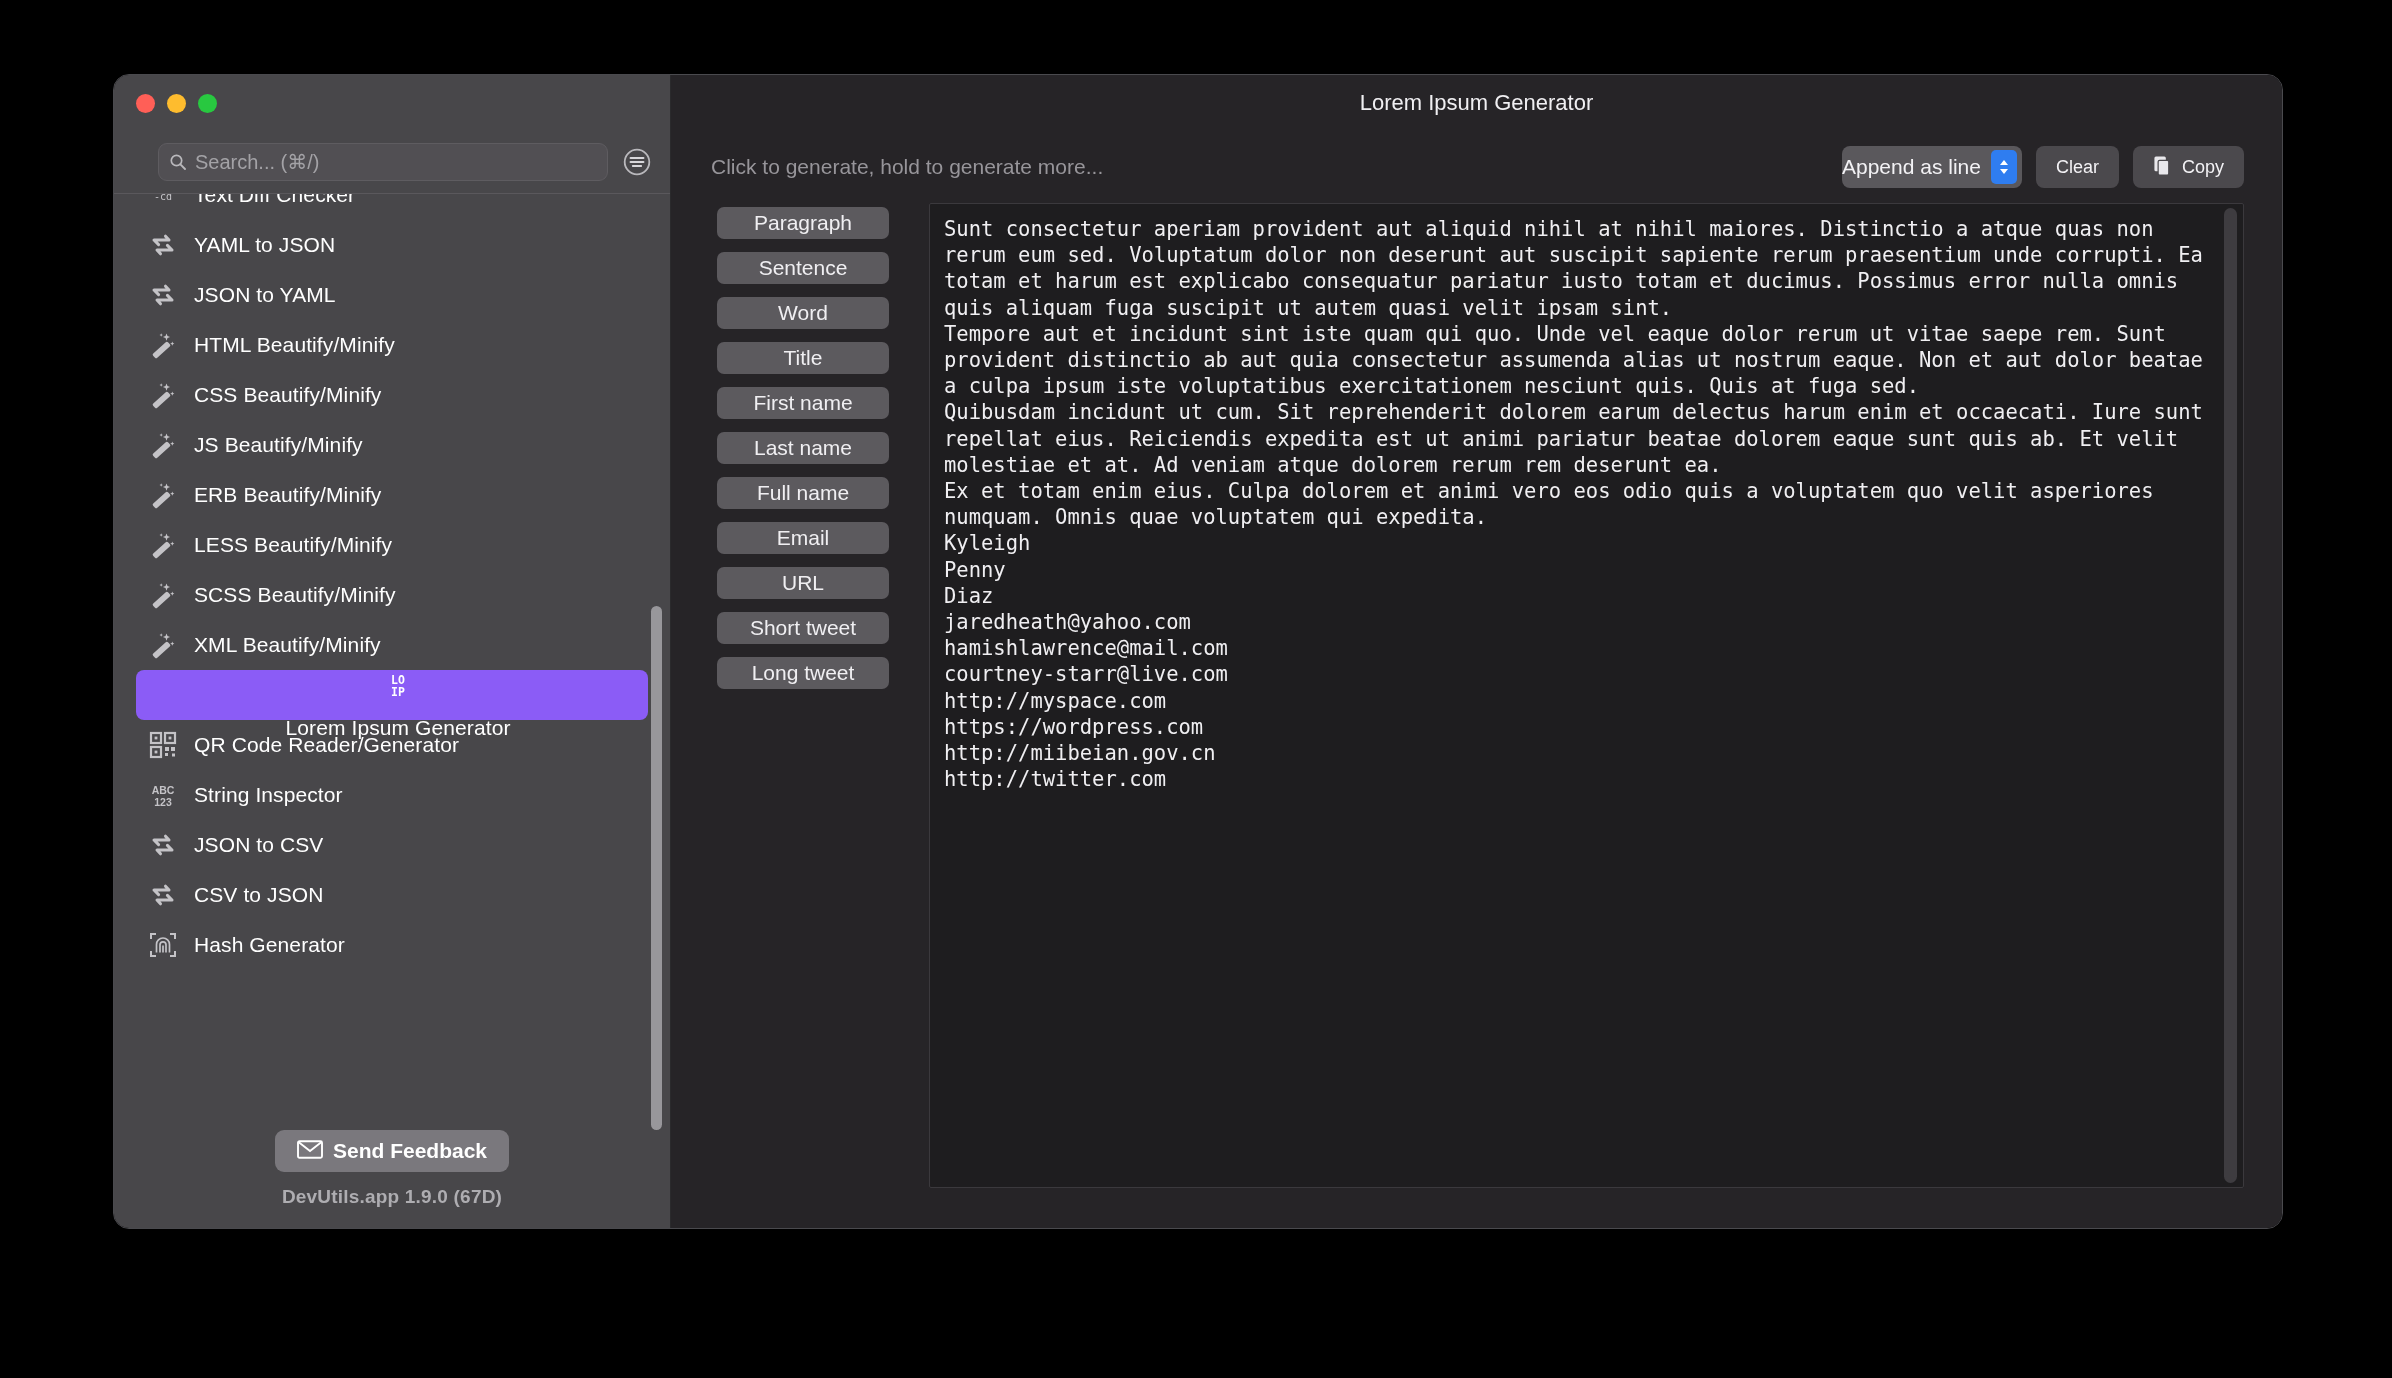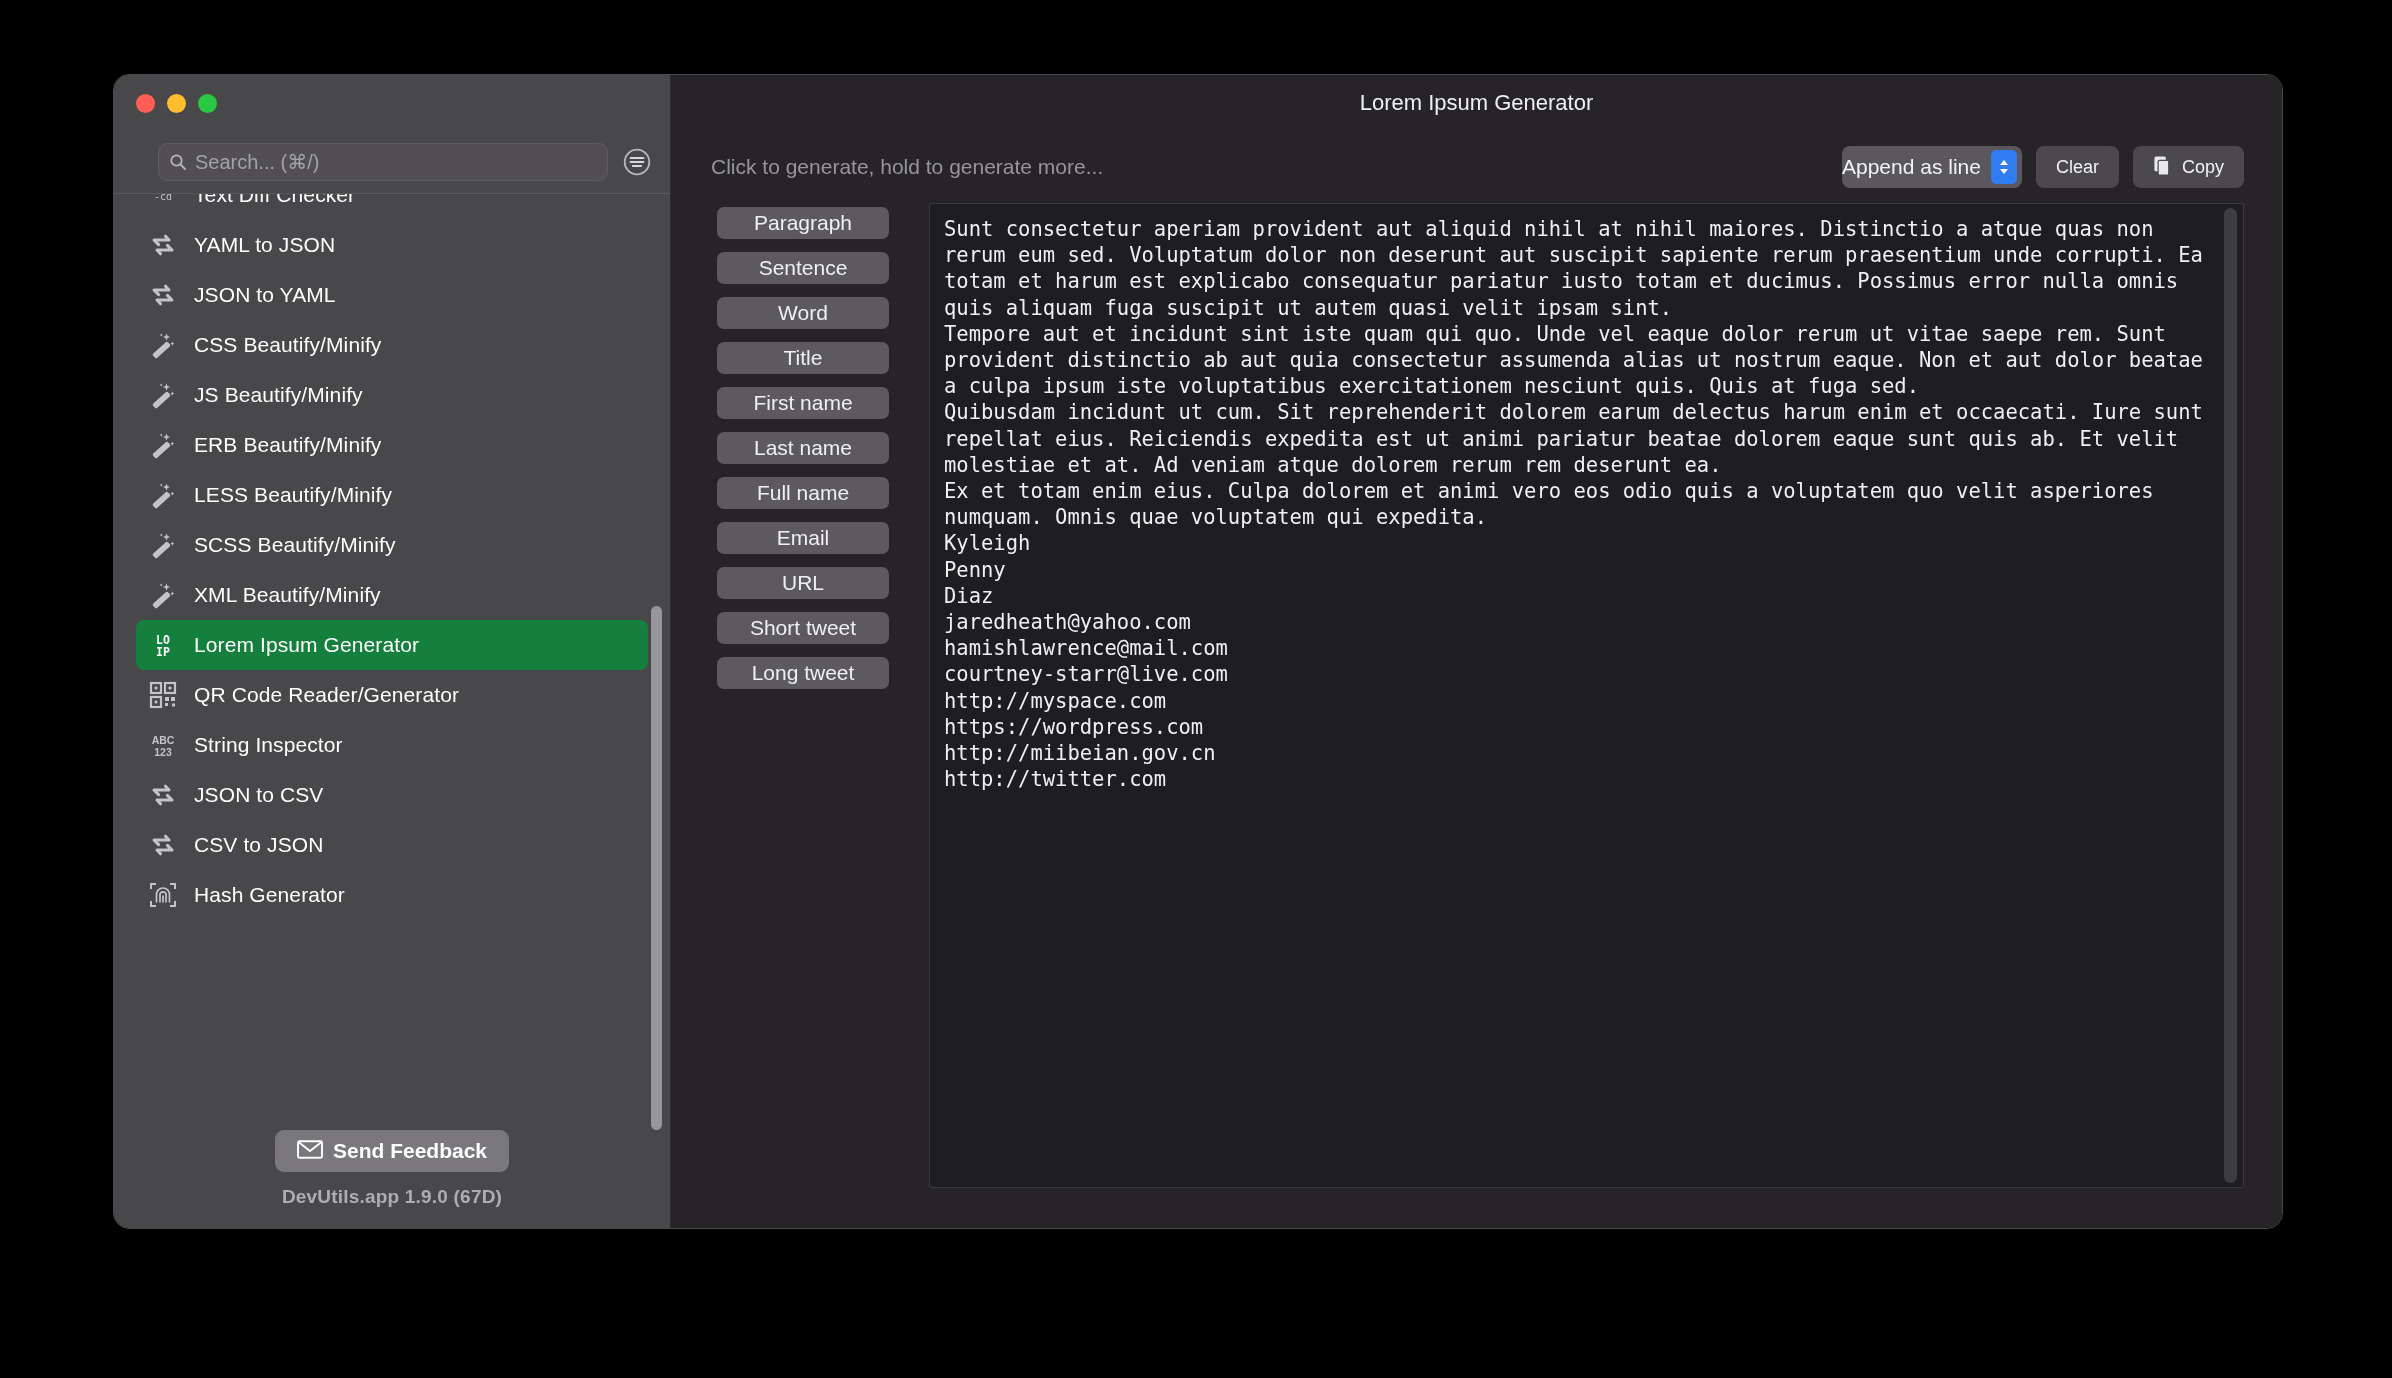--- a/index.html
+++ b/index.html
@@ -90,21 +90,21 @@
   }
   .nav-item {
     height: 50px;
     display:flex; align-items:center;
     margin: 0 22px;
     padding-left: 12px;
     border-radius: 8px;
     gap: 16px;
     cursor: pointer;
   }
-  .nav-item.selected { background: #15803d; }
+  .nav-item.selected { background: #8b5cf6; flex-direction: column; }
   .nav-item .icon {
     width: 30px; height: 30px; flex: 0 0 auto;
     display:flex; align-items:center; justify-content:center;
   }
   .nav-item .label {
     color: #ffffff;
     font-size: 21px;
     white-space: nowrap;
     letter-spacing: 0.1px;
   }
@@ -290,20 +290,31 @@
               <span class="label">YAML to JSON</span>
             </div>
             <div class="nav-item">
               <span class="icon">
                 <svg viewBox="0 0 30 30" width="30" height="30">
                   <path d="M6 10 h15 l-3.5 -3.8 M6 10 l4.6 4.6" fill="none" stroke="#c4c3c7" stroke-width="3" stroke-linecap="round" stroke-linejoin="round"></path>
                   <path d="M24 20 h-15 l3.5 3.8 M24 20 l-4.6 -4.6" fill="none" stroke="#c4c3c7" stroke-width="3" stroke-linecap="round" stroke-linejoin="round"></path>
                 </svg>
               </span>
               <span class="label">JSON to YAML</span>
+            </div>
+            <div class="nav-item">
+              <span class="icon">
+                <svg viewBox="0 0 30 30" width="30" height="30">
+                  <rect x="3.5" y="17" width="20" height="6" rx="1.6" transform="rotate(-42 13.5 20)" fill="#c4c3c7"></rect>
+                  <path d="M18.5 3.5 l1 2.6 l2.6 1 l-2.6 1 l-1 2.6 l-1 -2.6 l-2.6 -1 l2.6 -1 z" fill="#c4c3c7"></path>
+                  <path d="M24.3 11.6 l.6 1.5 l1.5 .6 l-1.5 .6 l-.6 1.5 l-.6 -1.5 l-1.5 -.6 l1.5 -.6 z" fill="#c4c3c7"></path>
+                  <path d="M13.2 3.3 l.5 1.2 l1.2 .5 l-1.2 .5 l-.5 1.2 l-.5 -1.2 l-1.2 -.5 l1.2 -.5 z" fill="#c4c3c7"></path>
+                </svg>
+              </span>
+              <span class="label">HTML Beautify/Minify</span>
             </div>
             <div class="nav-item">
               <span class="icon">
                 <svg viewBox="0 0 30 30" width="30" height="30">
                   <rect x="3.5" y="17" width="20" height="6" rx="1.6" transform="rotate(-42 13.5 20)" fill="#c4c3c7"></rect>
                   <path d="M18.5 3.5 l1 2.6 l2.6 1 l-2.6 1 l-1 2.6 l-1 -2.6 l-2.6 -1 l2.6 -1 z" fill="#c4c3c7"></path>
                   <path d="M24.3 11.6 l.6 1.5 l1.5 .6 l-1.5 .6 l-.6 1.5 l-.6 -1.5 l-1.5 -.6 l1.5 -.6 z" fill="#c4c3c7"></path>
                   <path d="M13.2 3.3 l.5 1.2 l1.2 .5 l-1.2 .5 l-.5 1.2 l-.5 -1.2 l-1.2 -.5 l1.2 -.5 z" fill="#c4c3c7"></path>
                 </svg>
               </span>

